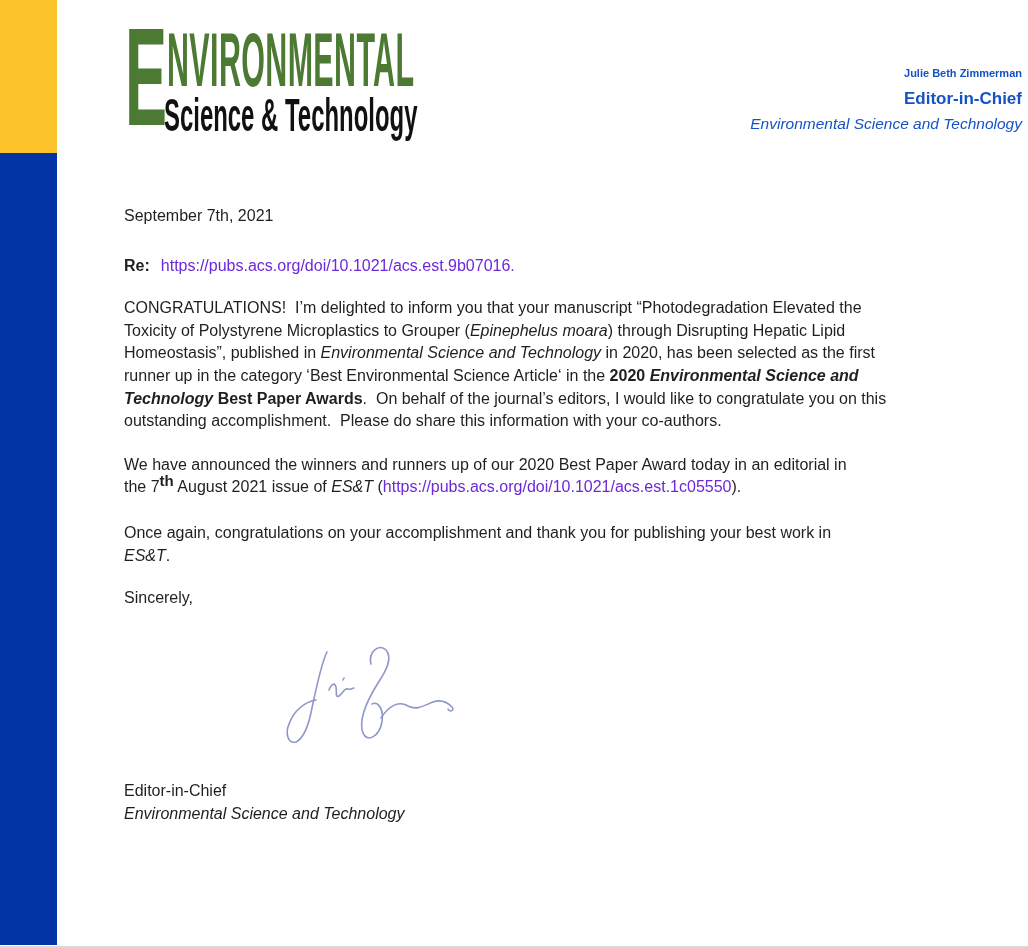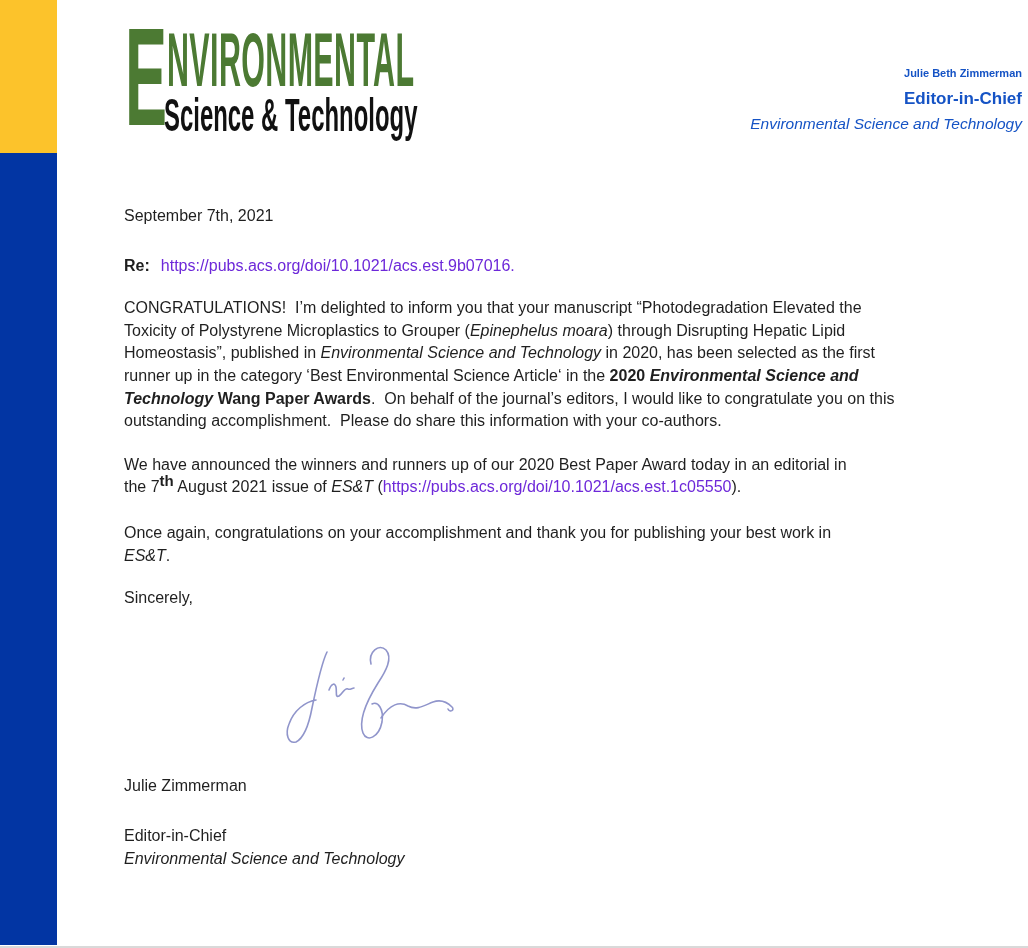--- a/index.html
+++ b/index.html
@@ -77,21 +77,21 @@
 
     <p>September 7th, 2021</p>
 
 
     <p class="re-line"><span class="re-label">Re:</span><a class="link">https://pubs.acs.org/doi/10.1021/acs.est.9b07016.</a></p>
 
     <p class="para1"><span>CONGRATULATIONS!  I’m delighted to inform you that your manuscript “Photodegradation Elevated the
 Toxicity of Polystyrene Microplastics to Grouper (</span><span class="i">Epinephelus moara</span><span>) through Disrupting Hepatic Lipid
 Homeostasis”, published in </span><span class="i">Environmental Science and Technology</span><span> in 2020, has been selected as the first
 runner up in the category ‘Best Environmental Science Article‘ in the </span><span class="b">2020 </span><span class="bi">Environmental Science and
-Technology </span><span class="b">Wang Paper Awards</span><span>.  On behalf of the journal’s editors, I would like to congratulate you on this
+Technology </span><span class="b">Best Paper Awards</span><span>.  On behalf of the journal’s editors, I would like to congratulate you on this
 outstanding accomplishment.  Please do share this information with your co-authors.</span></p>
 
     <p class="para2"><span>We have announced the winners and runners up of our 2020 Best Paper Award today in an editorial in
 the 7</span><sup>th</sup><span> August 2021 issue of </span><span class="i">ES&amp;T</span><span> (</span><a class="link">https://pubs.acs.org/doi/10.1021/acs.est.1c05550</a><span>).</span></p>
 
     <p class="para3"><span>Once again, congratulations on your accomplishment and thank you for publishing your best work in
 </span><span class="i">ES&amp;T</span><span>.</span></p>
 
     <p class="closing">Sincerely,</p>
 
@@ -100,21 +100,20 @@
         <g fill="none" stroke="#9095CB" stroke-width="1.6" stroke-linecap="round">
           <path d="M58,12 C54,20 48,44 43,68 C40,84 35,98 27,102 C19,104 16,94 20,84 C25,70 36,62 47,60"></path>
           <path d="M60,50 C62,44 66,42 67,47 C68,52 66,58 70,56 C74,53 76,47 79,49 C81,50 83,48 85,48"></path>
           <path d="M74,40 l1,-2"></path>
           <path d="M102,24 C99,12 110,3 117,10 C124,18 117,31 109,43 C99,59 89,80 94,93 C98,103 110,97 113,82 C115,69 109,61 103,64"></path>
           <path d="M112,78 C121,64 131,61 139,66 C148,71 156,65 164,62 C172,59 179,63 183,67 C186,70 181,73 179,69"></path>
         </g>
       </svg>
     </div>
 
-    <p class="signer-name">Julie Zimmerman</p>
 
     <div class="signer-block">
       <p>Editor-in-Chief</p>
       <p class="i">Environmental Science and Technology</p>
     </div>
 
   </div>
 
   <div class="bottom-line"></div>
 </div>

